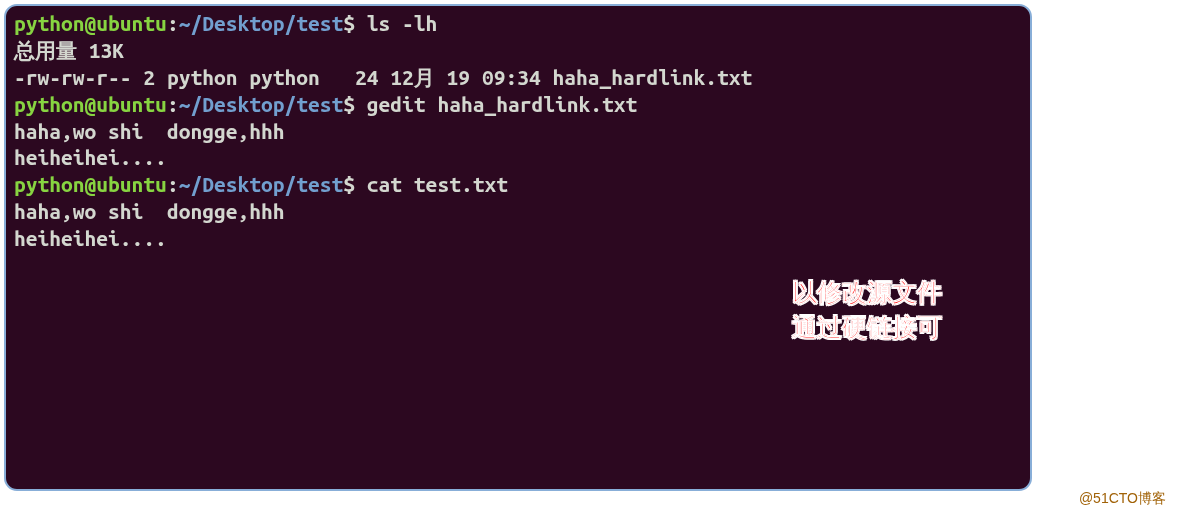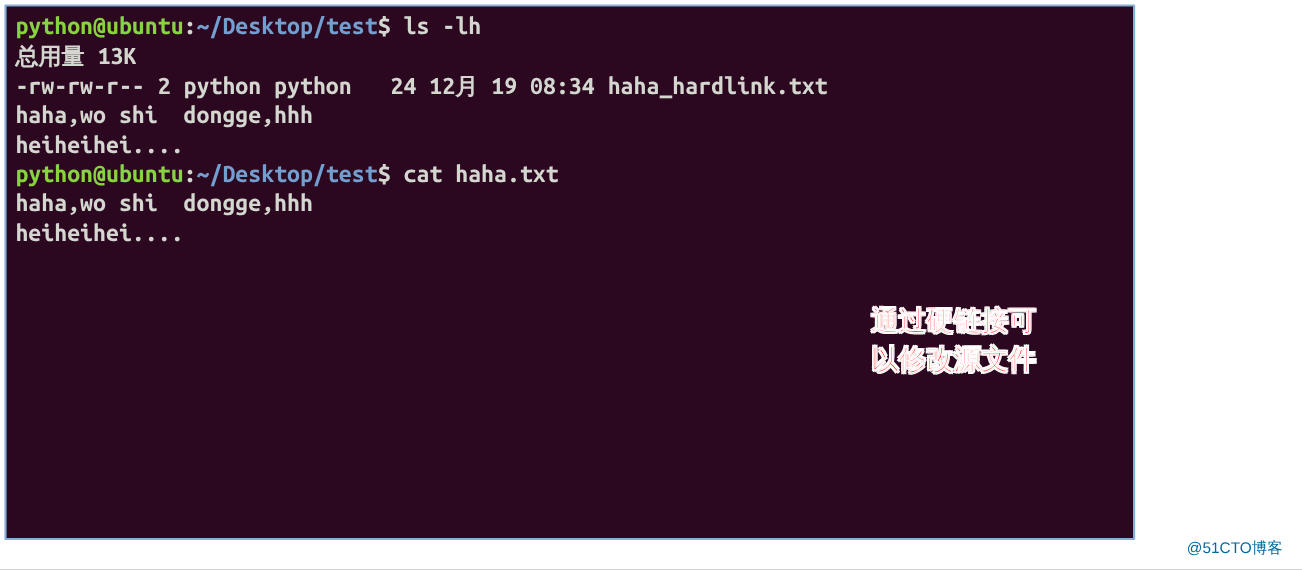--- a/index.html
+++ b/index.html
@@ -19,21 +19,21 @@
     .terminal {
       background: #2c0820;
       width: 1028px;
       height: 487px;
       margin: 4px 0 0 4px;
       padding: 4px 8px;
       line-height: 1.28;
       color: #d0cfcc;
       overflow: hidden;
       border: 2px solid #88aed8;
-      border-radius: 1px;
+      border-radius: 13px;
     }
     .line {
       white-space: pre;
     }
     .user { color: #87d441; }
     .path { color: #729fcf; }
     .white { color: #d3d7cf; }
     .dir { color: #729fcf; }
     .cursor {
       display: inline-block;
@@ -58,38 +58,39 @@
         1px -1px 0 #fff,
         -1px 1px 0 #fff,
         1px 1px 0 #fff;
     }
     .watermark {
       position: absolute;
       right: 18px;
       bottom: 10px;
       font-family: "Microsoft YaHei", sans-serif;
       font-size: 14px;
-      color: #0369a1;
+      color: #a16207;
       font-weight: normal;
     }
   </style>
 </head>
 <body>
 
 <div class="terminal">
   <div class="line"><span class="user">python@ubuntu</span><span class="white">:</span><span class="path">~/Desktop/test</span><span class="white">$</span><span class="white"> ls -lh</span></div>
   <div class="line white">总用量 13K</div>
-  <div class="line white">-rw-rw-r-- 2 python python   24 12月 19 08:34 haha_hardlink.txt</div>
+  <div class="line white">-rw-rw-r-- 2 python python   24 12月 19 09:34 haha_hardlink.txt</div>
+  <div class="line"><span class="user">python@ubuntu</span><span class="white">:</span><span class="path">~/Desktop/test</span><span class="white">$</span><span class="white"> gedit haha_hardlink.txt</span></div>
   <div class="line white">haha,wo shi  dongge,hhh</div>
   <div class="line white"></div>
   <div class="line white">heiheihei....</div>
-  <div class="line"><span class="user">python@ubuntu</span><span class="white">:</span><span class="path">~/Desktop/test</span><span class="white">$</span><span class="white"> cat haha.txt</span></div>
+  <div class="line"><span class="user">python@ubuntu</span><span class="white">:</span><span class="path">~/Desktop/test</span><span class="white">$</span><span class="white"> cat test.txt</span></div>
   <div class="line white">haha,wo shi  dongge,hhh</div>
   <div class="line white"></div>
   <div class="line white">heiheihei....</div>
 </div>
 
 <div class="annotation">
+  <div>以修改源文件</div>
   <div>通过硬链接可</div>
-  <div>以修改源文件</div>
 </div>
 
 <div class="watermark">@51CTO博客</div>
 
 </body></html>

